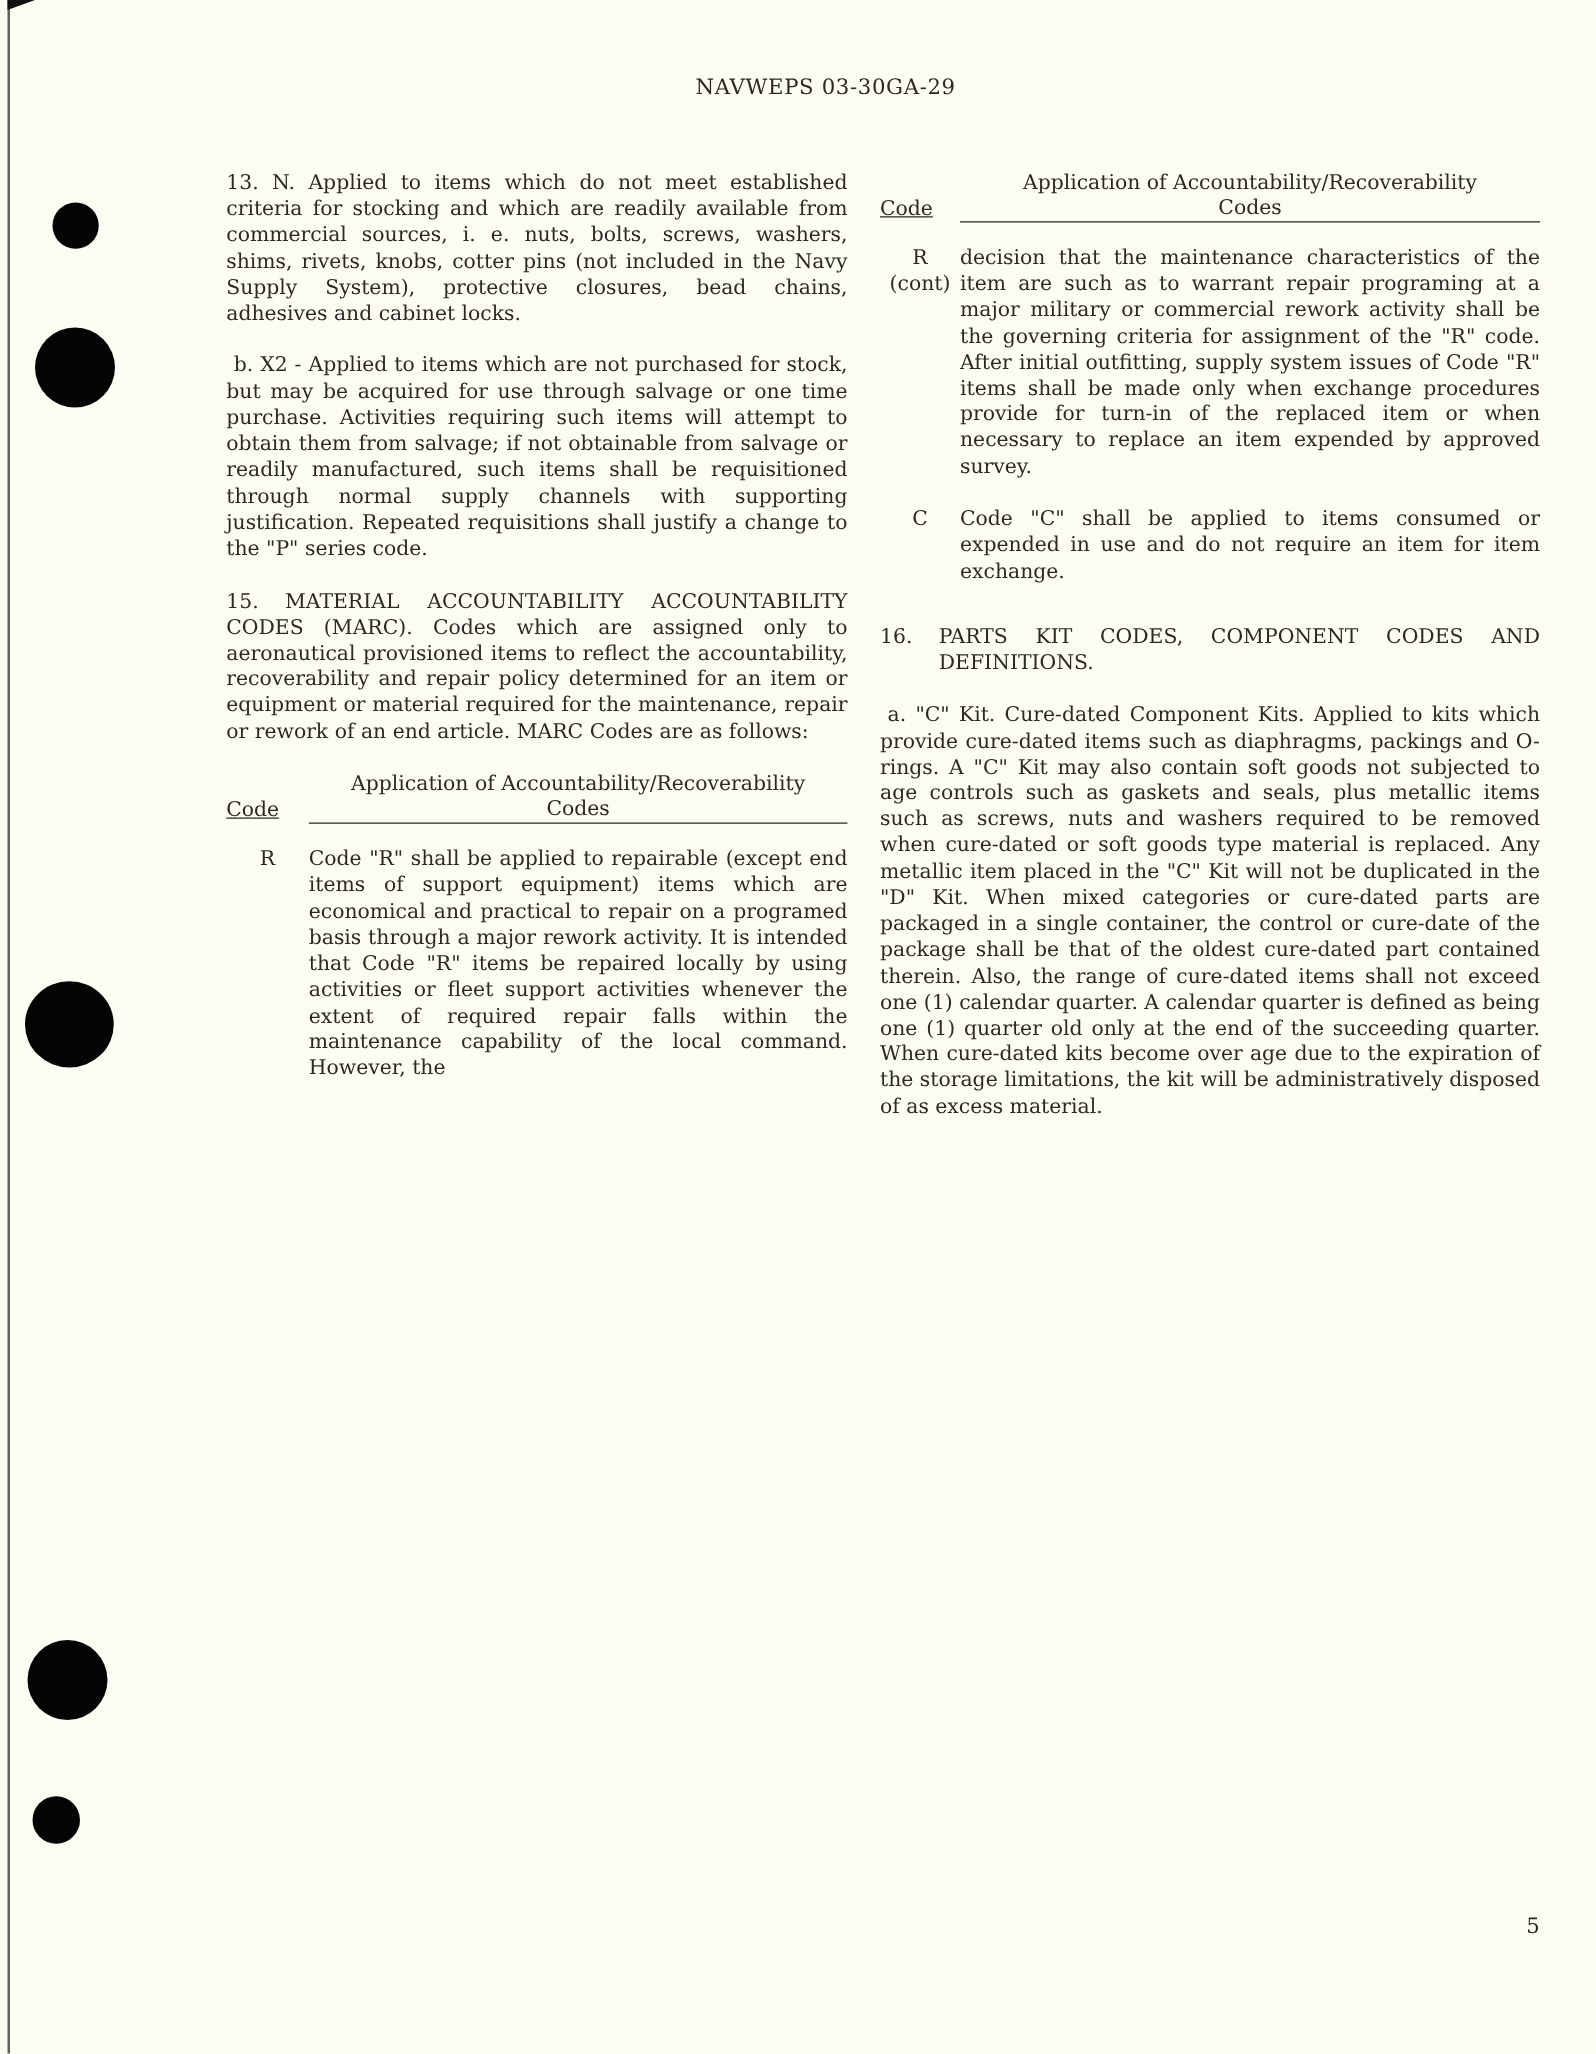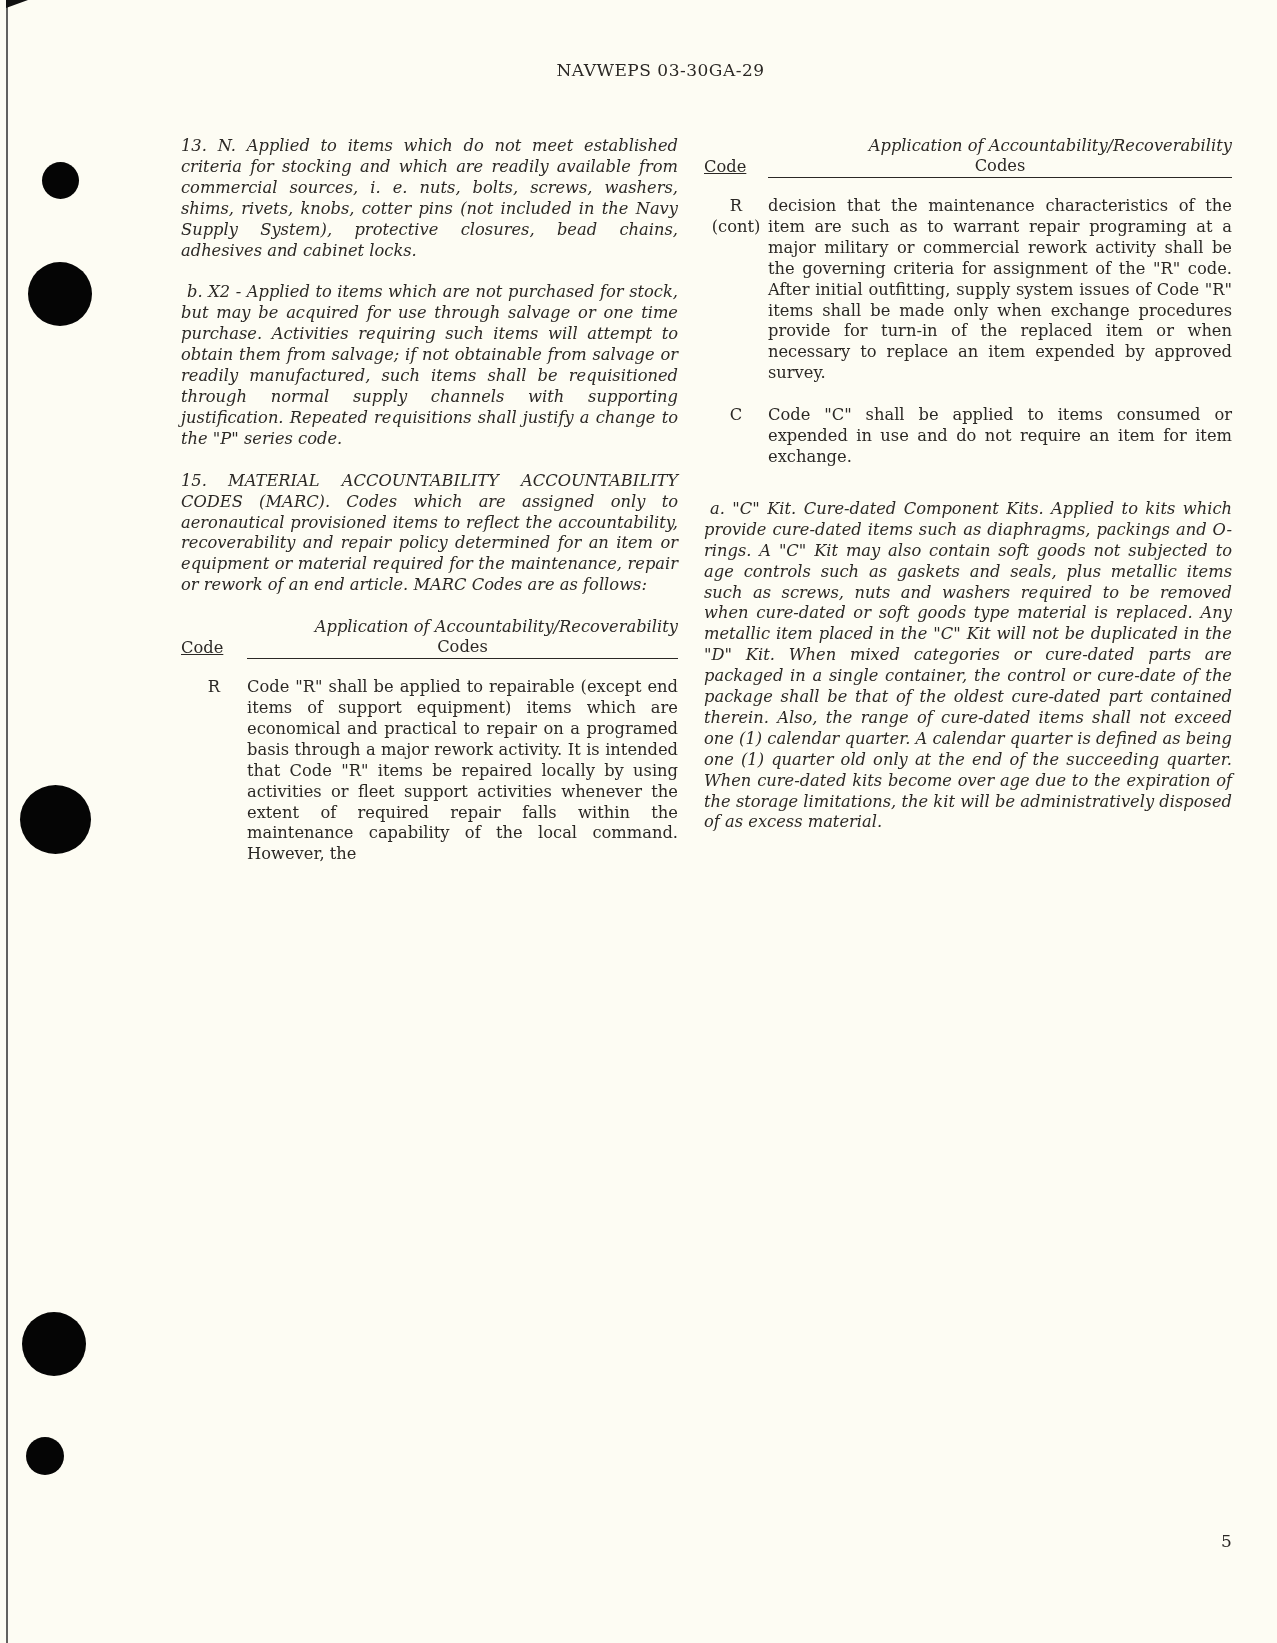--- a/index.html
+++ b/index.html
@@ -12,26 +12,26 @@
   .edge-line { position: absolute; left: 6px; top: 0; width: 2px; height: 1643px; background: #3a3a3a; opacity: 0.8; }
   .corner { position: absolute; left: 6px; top: 0; width: 0; height: 0; border-top: 8px solid #111; border-right: 22px solid transparent; }
   .hole { position: absolute; border-radius: 50%; background: #050505; }
   .running-head {
     position: absolute; top: 60px; left: 0; width: 1171px; text-align: center;
     font-size: 17px; letter-spacing: 0.5px; padding-left: 150px; box-sizing: border-box;
   }
   .col { position: absolute; top: 136px; font-size: 16.3px; line-height: 20.9px; }
   .col.left { left: 181px; width: 497px; }
   .col.right { left: 737px; width: 495px; }
-  .para { text-align: justify; margin: 0 0 21px 0; font-style: italic; }
+  .para { text-align: justify; margin: 0 0 21px 0; }
   .heading-para { margin: 0 0 21px 0; text-align: justify; }
   .code-table-head { display: flex; align-items: flex-end; margin: 0 0 18px 0; }
   .code-col-head { width: 66px; text-decoration: underline; }
   .app-col-head { flex: 1; text-align: center; border-bottom: 1.5px solid #2b2825; line-height: 20px; padding-bottom: 1px; }
-  .app-col-head .l1 { text-align: right; display: block; font-style: italic; }
+  .app-col-head .l1 { text-align: center; display: block; }
   .code-row { display: flex; margin: 0 0 21px 0; }
   .code-cell { width: 66px; text-align: center; }
   .code-cell span { display: block; }
   .app-cell { flex: 1; text-align: justify; }
   .indent-a { text-indent: 6px; }
   .page-number { position: absolute; left: 1221px; top: 1531px; font-size: 17px; }
 </style>
 </head>
 <body>
 
@@ -90,17 +90,20 @@
     <div class="app-cell">decision that the maintenance characteristics of the item are such as to warrant repair programing at a major military or commercial rework activity shall be the governing criteria for assignment of the "R" code.  After initial outfitting, supply system issues of Code "R" items shall be made only when exchange procedures provide for turn-in of the replaced item or when necessary to replace an item expended by approved survey.</div>
   </div>
 
   <div class="code-row" style="margin-left:-33px;margin-bottom:31px;">
     <div class="code-cell" style="width:64px;">
       <span>C</span>
     </div>
     <div class="app-cell">Code "C" shall be applied to items consumed or expended in use and do not require an item for item exchange.</div>
   </div>
 
+  <p class="heading-para" style="margin-left:-33px;padding-left:47px;text-indent:-47px;">
+    <span style="display:inline-block;width:47px;text-indent:0;">16.</span><span>PARTS KIT CODES, COMPONENT CODES AND DEFINITIONS.</span>
+  </p>
 
   <p class="para indent-a" style="margin-left:-33px;width:528px;margin-bottom:31px;">a.  "C" Kit.  Cure-dated Component Kits.  Applied to kits which provide cure-dated items such as diaphragms, packings and O-rings.  A "C" Kit may also contain soft goods not subjected to age controls such as gaskets and seals, plus metallic items such as screws, nuts and washers required to be removed when cure-dated or soft goods type material is replaced.  Any metallic item placed in the "C" Kit will not be duplicated in the "D" Kit.  When mixed categories or cure-dated parts are packaged in a single container, the control or cure-date of the package shall be that of the oldest cure-dated part contained therein.  Also, the range of cure-dated items shall not exceed one (1) calendar quarter.  A calendar quarter is defined as being one (1) quarter old only at the end of the succeeding quarter.  When cure-dated kits become over age due to the expiration of the storage limitations, the kit will be administratively disposed of as excess material.</p>
 </div>
 
 <div class="page-number">5</div>
 
 </body></html>

